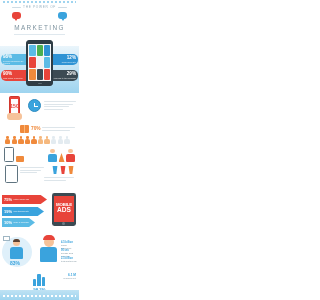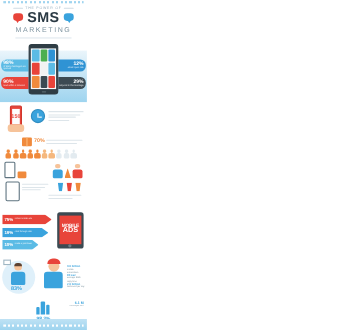--- a/index.html
+++ b/index.html
@@ -147,21 +147,20 @@
 </head>
 <body>
 
 <div class="page">
 
   <div class="header">
     <div class="dotrow"></div>
     <div class="kicker"><span class="ln"></span><span>THE POWER OF</span><span class="ln"></span></div>
     <div class="bubble bub-l"></div>
     <div class="bubble bub-r"></div>
-    <div class="sms">SMS</div>
     <div class="mktg">MARKETING</div>
     <div class="hdr-rule"></div>
   </div>
 
   <div class="band1">
     <div class="stat s1">
       <span class="pct">98%</span>
       <span class="cap">of SMS messages are opened</span>
     </div>
     <div class="stat s2">

